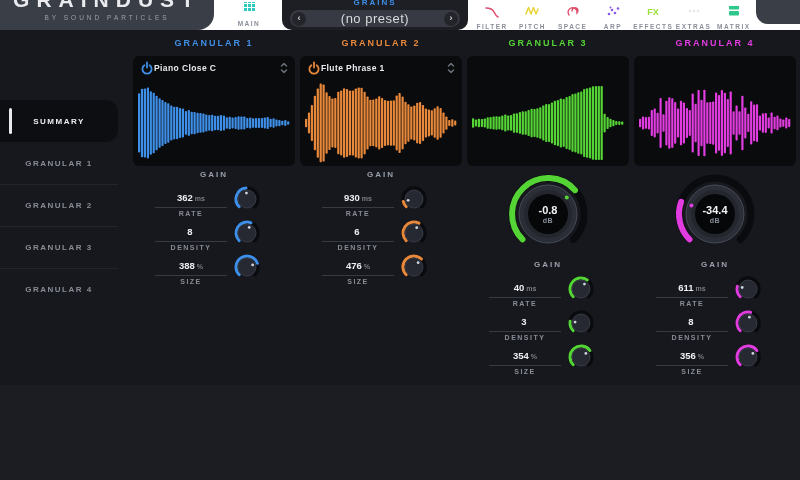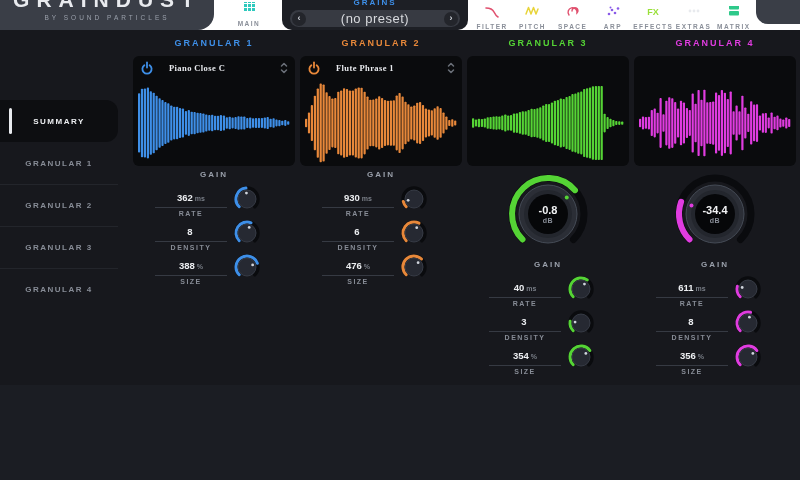--- a/index.html
+++ b/index.html
@@ -41,22 +41,22 @@
   .side-item.active .lbl { color:#eceef1; }
   .side-item.active::before { content:""; position:absolute; left:9px; top:8px; width:3px; height:26px;
     background:#e8eaee; border-radius:2px; }
   
   #channels { position:absolute; left:133px; top:38px; right:4px; height:344px;
     display:grid; grid-template-columns:repeat(4,1fr); gap:5px; }
   .channel { position:relative; }
   .ch-title { text-align:center; font-size:9px; font-weight:bold; letter-spacing:2px; height:15px; }
   .wave-panel { position:relative; height:110px; background:#0a0b0d; border-radius:6px; margin-top:3px; overflow:hidden; }
   .wave-head { display:flex; align-items:center; padding:5px 7px 0 7px; }
-  .sample-name { flex:1; color:#e8eaee; font-size:8.5px; font-weight:bold; letter-spacing:0.4px; margin-left:15px;
-    white-space:nowrap; overflow:hidden;font-family:Liberation Serif, serif; }
+  .sample-name { flex:1; color:#e8eaee; font-size:8.5px; font-weight:bold; letter-spacing:0.4px; margin-left:0;
+    white-space:nowrap; overflow:hidden; }
   .wave-svg { position:absolute; left:5px; right:5px; bottom:2px; height:82px; }
   .knob-wrap { position:relative; width:84px; height:84px; margin:6px auto 0 auto; }
   .knob-txt { position:absolute; left:0; top:0; width:84px; height:84px; display:flex; flex-direction:column;
     align-items:center; justify-content:center; }
   .knob-val { color:#f2f3f5; font-size:11px; font-weight:bold; }
   .knob-unit { color:#8a8f99; font-size:7px; font-weight:bold; letter-spacing:0.5px; margin-top:1px; }
   .gain-lbl { text-align:center; font-size:8px; font-weight:bold; letter-spacing:2px; color:#9aa0ab; margin-top:4px; }
   .params { position:relative; margin-top:8px; height:100px; }
   .prow { position:absolute; left:0; width:100%; height:30px; }
   .pval-block { position:absolute; left:22px; width:72px; text-align:center; }

